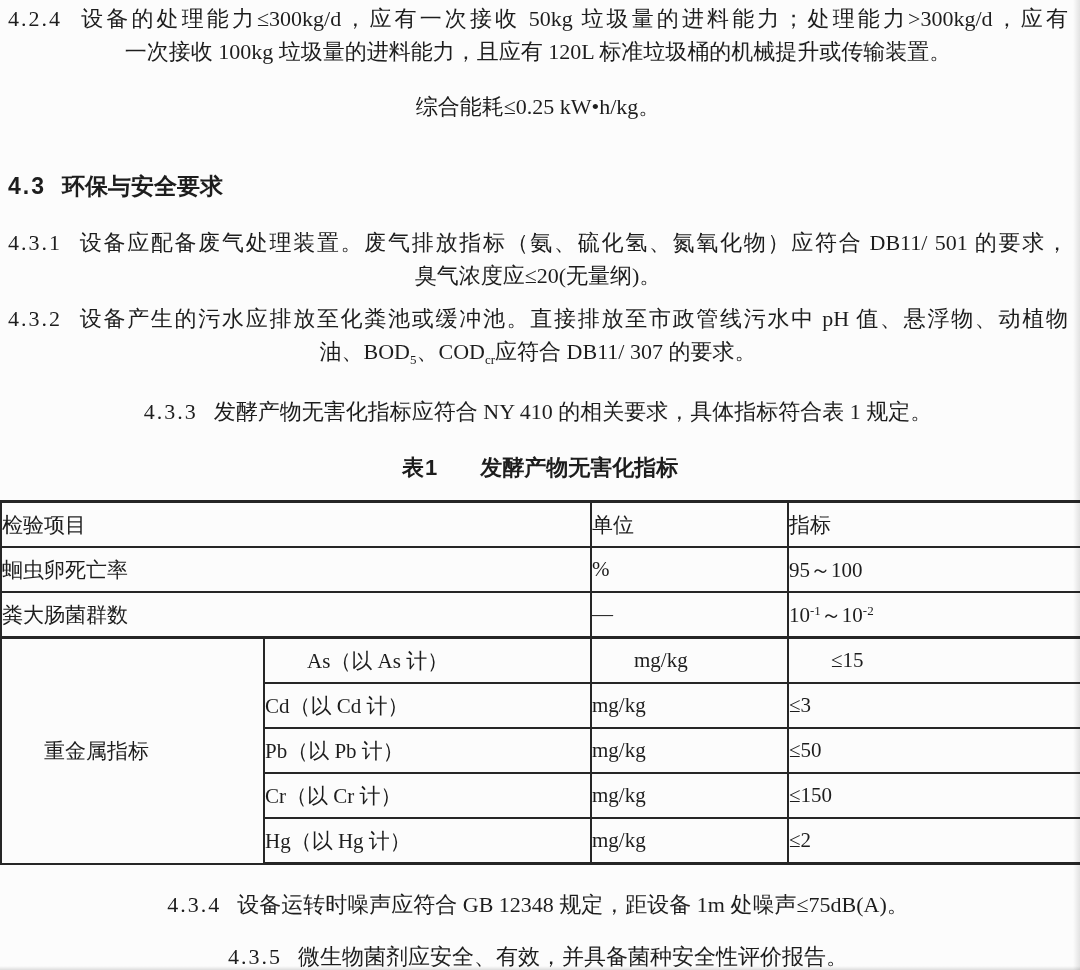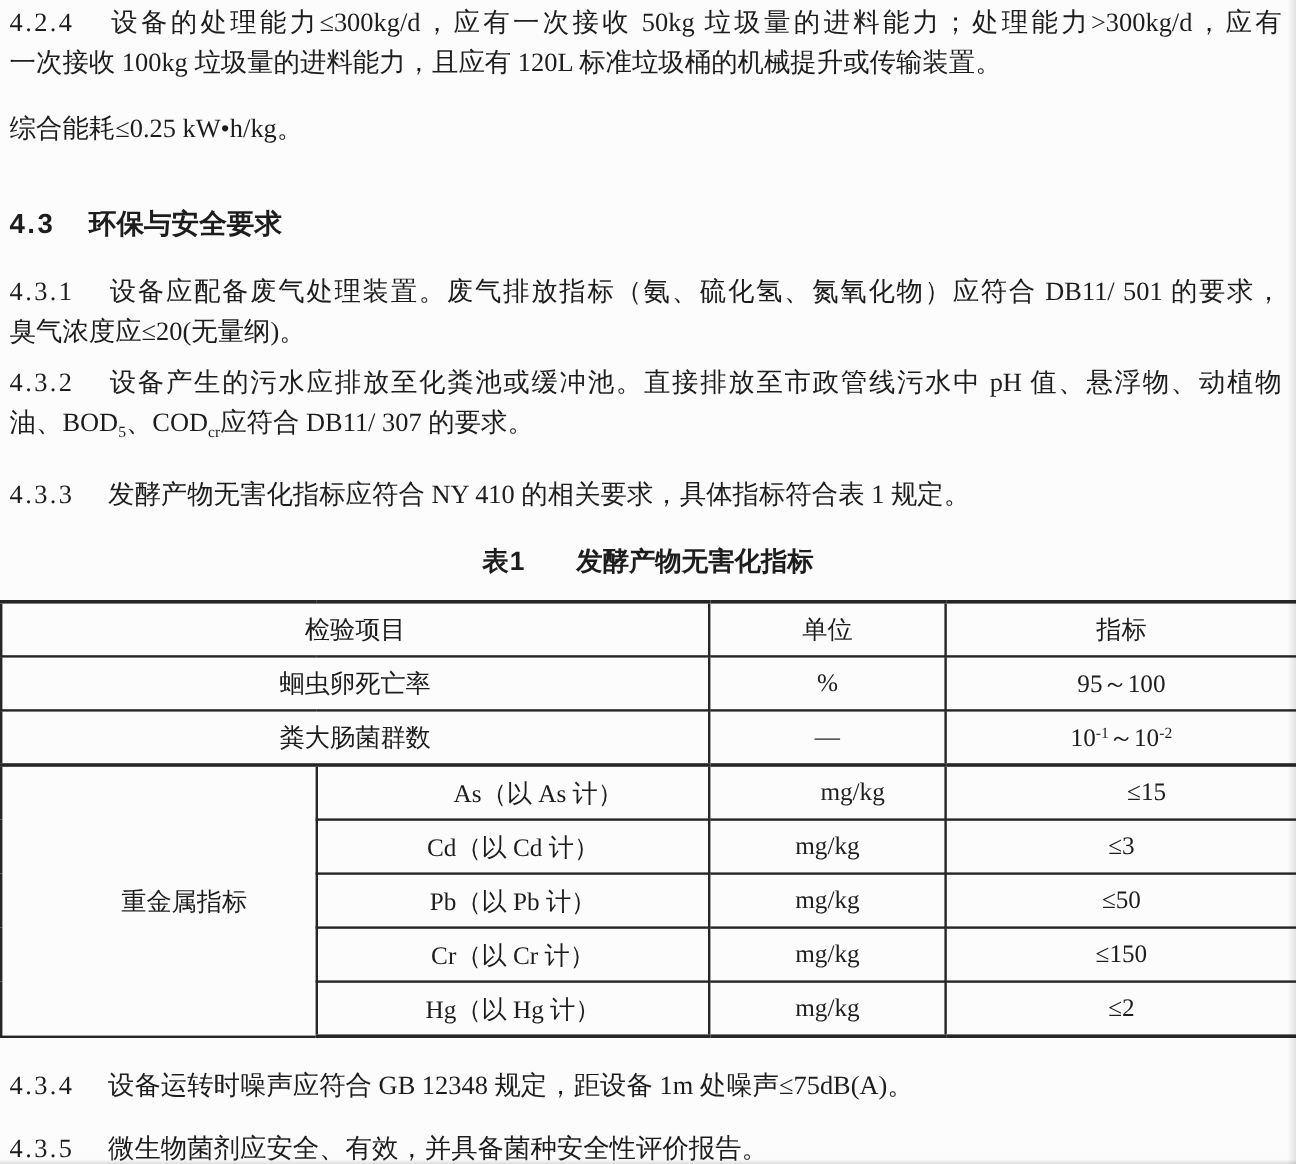--- a/index.html
+++ b/index.html
@@ -6,27 +6,27 @@
   .doc {
     position:relative;
     width:1080px; height:970px;
     background:#fcfcfc;
     color:#1d1d1d;
     font-family:"Liberation Serif","DejaVu Serif",serif;
     overflow:hidden;
   }
   .block { position:absolute; left:8px; right:12px; }
   .para  { font-size:22px; line-height:33px; }
-  .para .line { white-space:nowrap; }
+  .para .line { white-space:nowrap;text-align:center; }
   .para .line.fill {
     white-space:normal;
     text-align:justify;
     text-align-last:justify;
   }
-  .seg-num { display:inline-block; margin-right:28px; letter-spacing:2px; }
+  .seg-num { display:inline-block; margin-right:16px; letter-spacing:2px; }
   sub { font-size:13px; line-height:0; vertical-align:-5px; }
   sup { font-size:13px; line-height:0; vertical-align:7px; }
 
   .heading {
     font-family:"Liberation Sans","DejaVu Sans",sans-serif;
     font-weight:bold;
     font-size:23px; line-height:33px;
     white-space:nowrap;
   }
   .caption {
@@ -41,21 +41,21 @@
   table.spec {
     position:absolute; top:500px; left:0;
     width:1080px;
     border-collapse:collapse;
     table-layout:fixed;
     font-size:21px;
   }
   table.spec td {
     border:2px solid #262626;
     height:43px;
-    text-align:center;
+    text-align:left;
     vertical-align:middle;
     padding:0;
     overflow:hidden;
   }
   tr.r-head td   { border-top:3px solid #262626; }
   tr.hm-first td { border-top:3px solid #262626;padding-left:42px; }
   table.spec tr:last-child td { border-bottom:3px solid #262626;margin-left:28px; }
 
   .edge-right {
     position:absolute; top:0; right:0; width:7px; height:100%;

